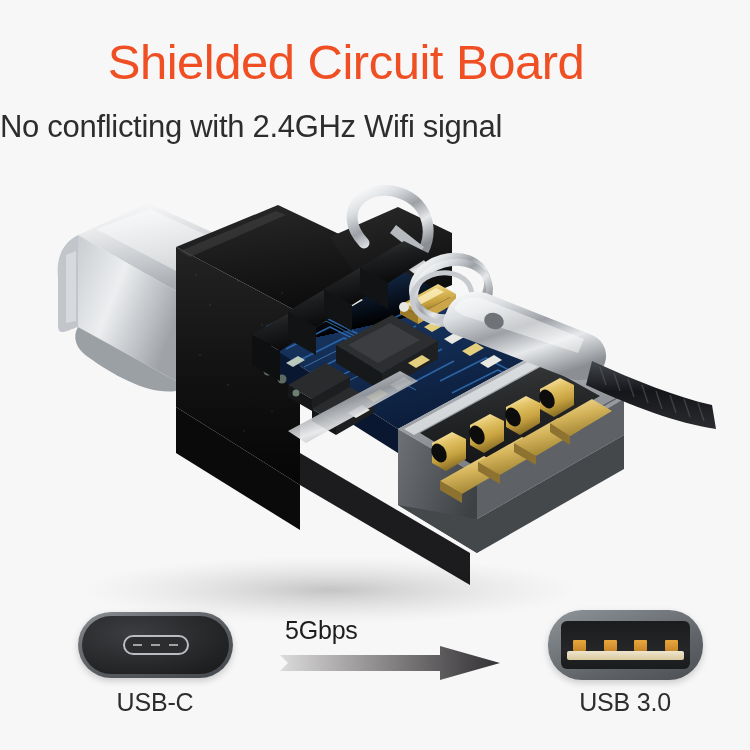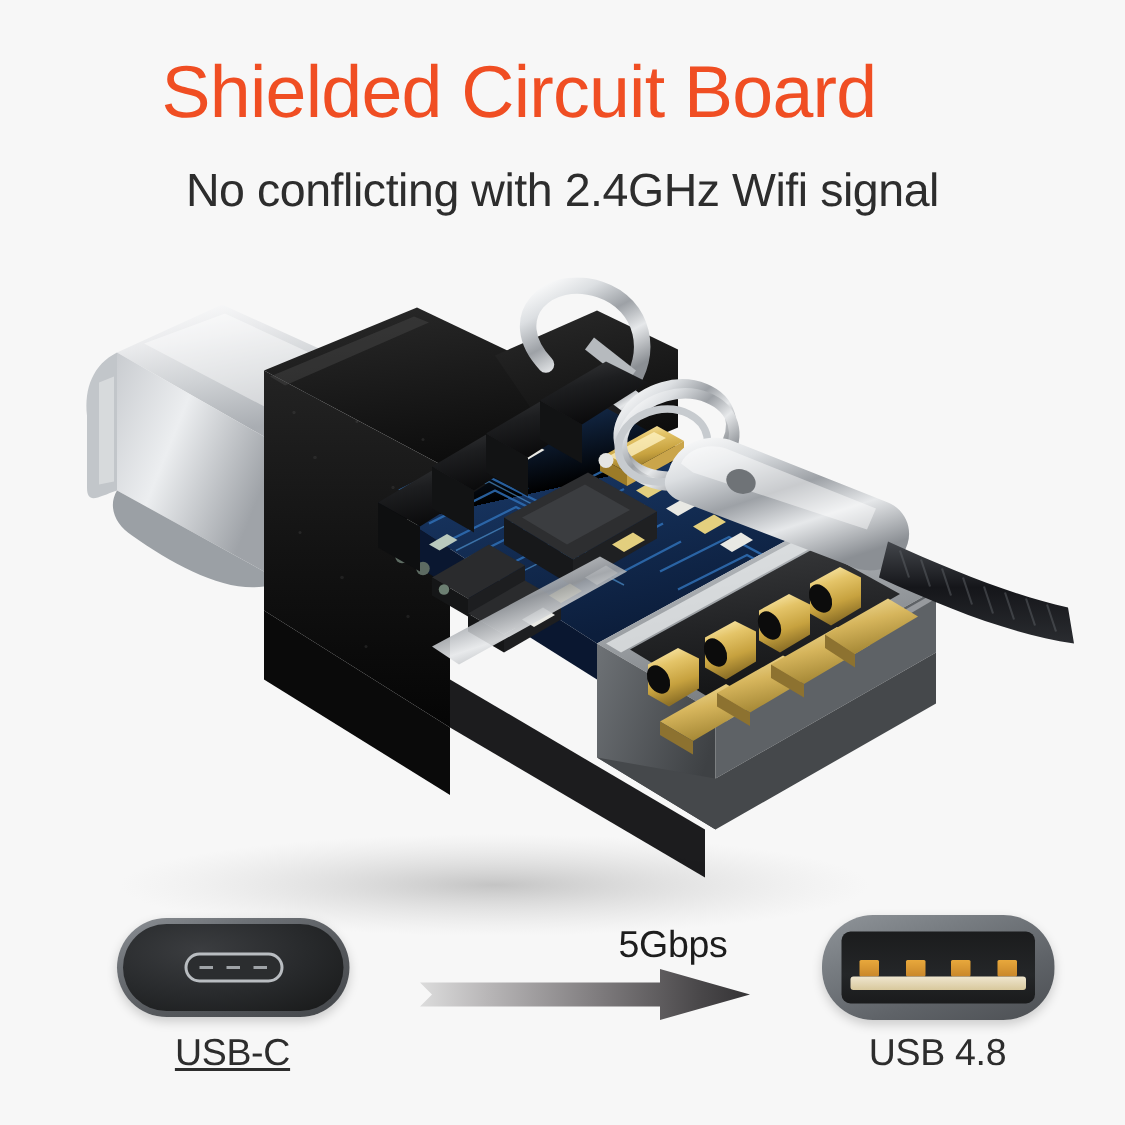--- a/index.html
+++ b/index.html
@@ -17,21 +17,20 @@
     position:absolute;top:33px;left:0;width:692px;
     text-align:center;
     font-size:49px;line-height:58px;
     font-weight:400;
     letter-spacing:-0.5px;
     color:#f04e23;
     white-space:nowrap;
   }
   #subhead{
     position:absolute;top:105px;left:0;width:750px;
-    text-align:center;
     font-size:31px;line-height:44px;
     font-weight:400;
     letter-spacing:-0.3px;
     color:#2d2d2d;
     white-space:nowrap;
   }
 
   
   #product{
     position:absolute;left:0;top:185px;width:750px;height:440px;
@@ -94,27 +93,27 @@
   #usba-pins i{
     display:block;width:13px;height:11px;border-radius:1px;
     background:linear-gradient(180deg,#e8a83c 0%,#c9872a 100%);
   }
 
   
   .port-label{
     position:absolute;top:88px;width:240px;text-align:center;
     font-size:25px;color:#2d2d2d;letter-spacing:-0.2px;
   }
-  #label-usbc{left:35px;text-decoration:underline;}
+  #label-usbc{left:35px;}
   #label-usba{left:505px;}
 
   
   #speed-label{
     position:absolute;left:285px;top:16px;width:200px;
-    text-align:right;font-size:25px;color:#1d1d1d;letter-spacing:-0.2px;
+    text-align:left;font-size:25px;color:#1d1d1d;letter-spacing:-0.2px;
   }
   #arrow{
     position:absolute;left:280px;top:46px;width:220px;height:34px;
   }
   #arrow svg{display:block;width:220px;height:34px;}
 </style>
 </head>
 <body>
 
 <div class="stage">
@@ -440,16 +439,16 @@
       <div id="usba-port-inner">
         <div id="usba-pins">
           <i></i>
           <i></i>
           <i></i>
           <i></i>
         </div>
         <div id="usba-tongue"></div>
       </div>
     </div>
-    <div class="port-label" id="label-usba">USB 4.8</div>
+    <div class="port-label" id="label-usba">USB 3.0</div>
 
   </div>
 </div>
 
 </body></html>

